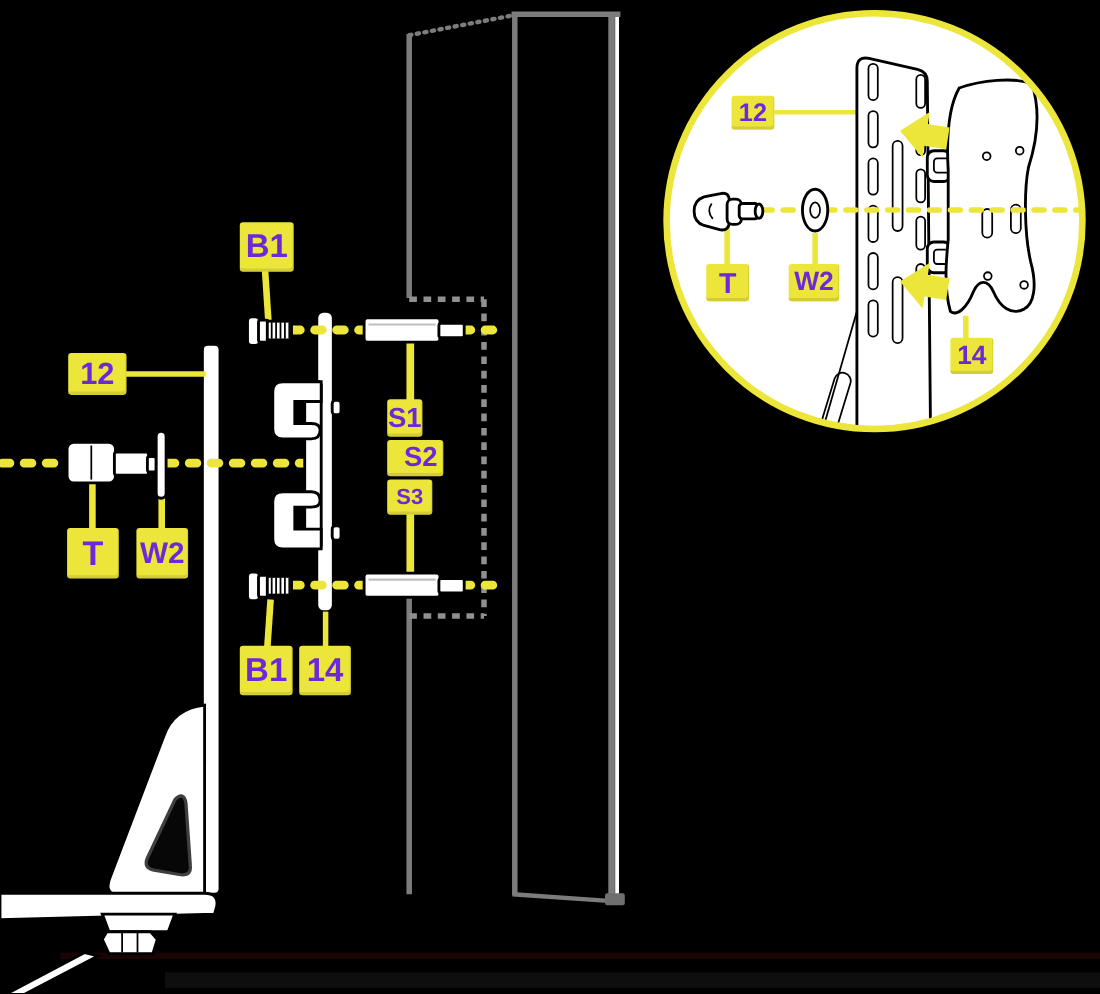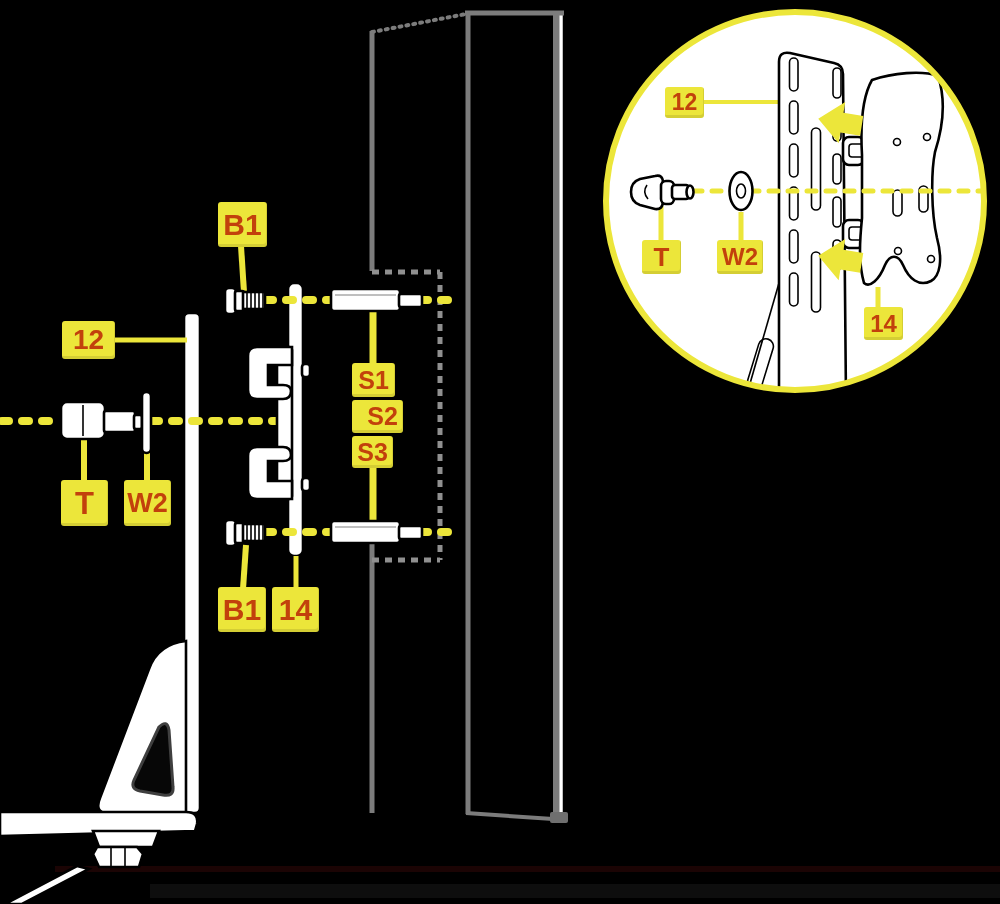--- a/index.html
+++ b/index.html
@@ -17,21 +17,21 @@
   .yline{stroke:var(--accent,#ece63a);fill:none;}
   .ydash{stroke:var(--accent,#ece63a);fill:none;stroke-linecap:round;}
   .yfill{fill:var(--accent,#ece63a);}
   .part{fill:var(--part,#fff);stroke:var(--ink,#000);stroke-width:2.6;}
   .thin{fill:none;stroke:var(--ink,#000);stroke-width:1.6;}
   
   .lbl{
     position:absolute;
     display:flex;align-items:center;justify-content:center;
     background:var(--accent,#ece63a);
-    color:#c2410c;font-weight:bold;line-height:1;
+    color:#6d28d9;font-weight:bold;line-height:1;
     border-radius:3px;
     box-shadow:inset -1px -3px 0 rgba(0,0,0,.10);
     user-select:none;
   }
 </style>
 </head>
 <body>
 
 <div class="stage">
 
@@ -213,23 +213,23 @@
 
         <polygon class="yfill" points="818,122 842,101 842,112 862,112 862,132 842,132 842,143" transform="rotate(9 838 122)"></polygon>
         <polygon class="yfill" points="818,259 842,238 842,249 862,249 862,269 842,269 842,280" transform="rotate(9 838 259)"></polygon>
       </g>
       <circle cx="795" cy="201" r="189" fill="none" stroke="var(--accent,#ece63a)" stroke-width="6"></circle>
     </g>
   </svg>
 
   <div class="lbl" style="left:218px;top:202px;width:49px;height:45px;font-size:30px;">B1</div>
   <div class="lbl" style="left:62px;top:321px;width:53px;height:38px;font-size:28px;">12</div>
-  <div class="lbl" style="left:352px;top:363px;width:43px;height:34px;font-size:25px;">S1</div>
+  <div class="lbl" style="left:352px;top:363px;width:32px;height:34px;font-size:25px;">S1</div>
   <div class="lbl" style="left:352px;top:400px;width:41px;height:33px;font-size:25px;padding-left:10px;">S2</div>
-  <div class="lbl" style="left:352px;top:436px;width:41px;height:32px;font-size:25px;">S3</div>
+  <div class="lbl" style="left:352px;top:436px;width:41px;height:32px;font-size:20px;">S3</div>
   <div class="lbl" style="left:61px;top:480px;width:47px;height:46px;font-size:31px;">T</div>
   <div class="lbl" style="left:124px;top:480px;width:47px;height:46px;font-size:27px;">W2</div>
   <div class="lbl" style="left:218px;top:587px;width:48px;height:45px;font-size:30px;">B1</div>
   <div class="lbl" style="left:272px;top:587px;width:47px;height:45px;font-size:30px;">14</div>
 
   <div class="lbl" style="left:665px;top:87px;width:39px;height:31px;font-size:23px;">12</div>
   <div class="lbl" style="left:642px;top:240px;width:39px;height:34px;font-size:26px;">T</div>
   <div class="lbl" style="left:717px;top:240px;width:46px;height:34px;font-size:24px;">W2</div>
   <div class="lbl" style="left:864px;top:307px;width:39px;height:33px;font-size:24px;">14</div>
 

